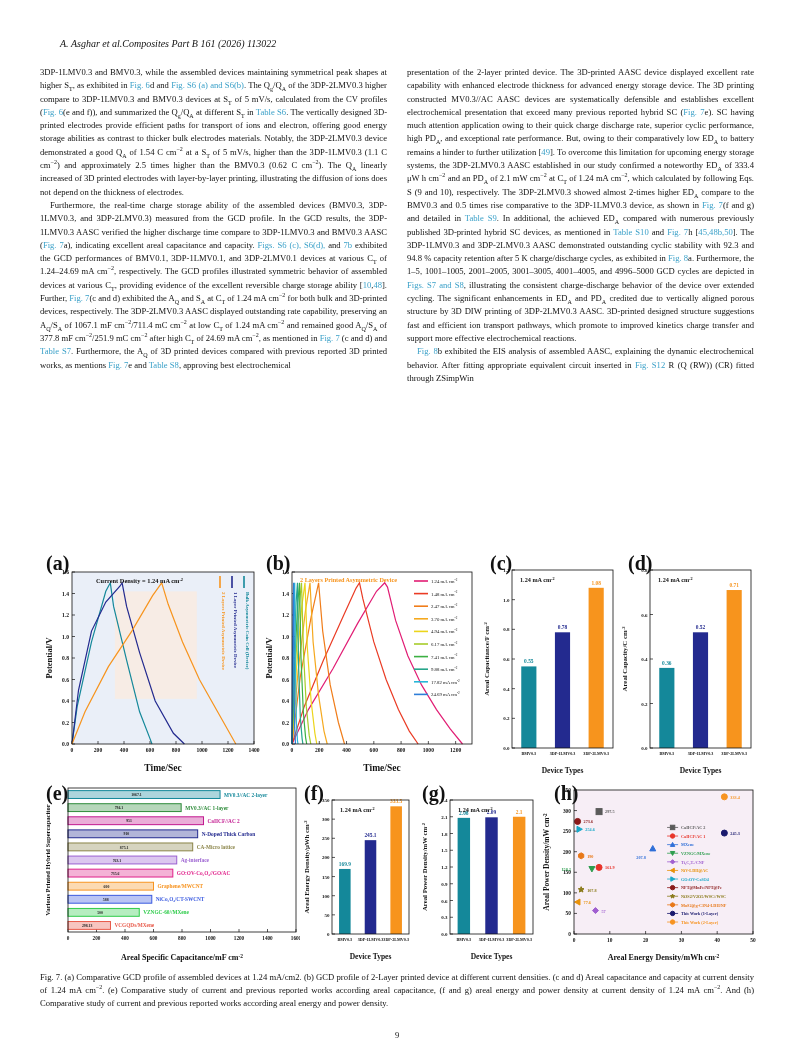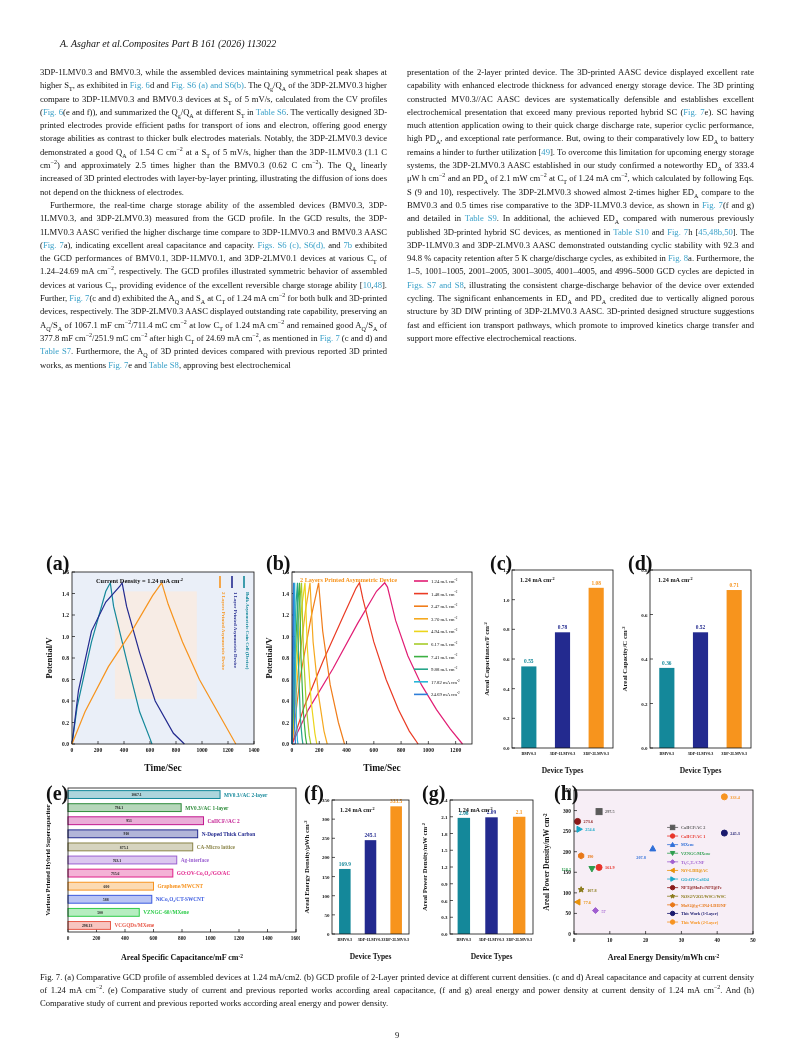--- a/index.html
+++ b/index.html
@@ -31,20 +31,21 @@
     <span>Composites Part B 161 (2026) 113022</span>
   </div>
 
   <div class="cols">
     <div class="col" id="col-left">
         <p>3DP-1LMV0.3 and BMV0.3, while the assembled devices maintaining symmetrical peak shapes at higher S<sub>T</sub>, as exhibited in <span class="cite">Fig. 6</span>d and <span class="cite">Fig. S6 (a) and S6(b)</span>. The Q<sub>g</sub>/Q<sub>A</sub> of the 3DP-2LMV0.3 higher compare to 3DP-1LMV0.3 and BMV0.3 devices at S<sub>T</sub> of 5 mV/s, calculated from the CV profiles (<span class="cite">Fig. 6</span>(e and f)), and summarized the Q<sub>g</sub>/Q<sub>A</sub> at different S<sub>T</sub> in <span class="cite">Table S6</span>. The vertically designed 3D-printed electrodes provide efficient paths for transport of ions and electron, offering good energy storage abilities as contrast to thicker bulk electrodes materials. Notably, the 3DP-2LMV0.3 device demonstrated a good Q<sub>A</sub> of 1.54 C cm<sup>−2</sup> at a S<sub>T</sub> of 5 mV/s, higher than the 3DP-1LMV0.3 (1.1 C cm<sup>−2</sup>) and approximately 2.5 times higher than the BMV0.3 (0.62 C cm<sup>−2</sup>). The Q<sub>A</sub> linearly increased of 3D printed electrodes with layer-by-layer printing, illustrating the diffusion of ions does not depend on the thickness of electrodes.</p>
         <p class="ind">Furthermore, the real-time charge storage ability of the assembled devices (BMV0.3, 3DP-1LMV0.3, and 3DP-2LMV0.3) measured from the GCD profile. In the GCD results, the 3DP-1LMV0.3 AASC verified the higher discharge time compare to 3DP-1LMV0.3 and BMV0.3 AASC (<span class="cite">Fig. 7</span>a), indicating excellent areal capacitance and capacity. <span class="cite">Figs. S6 (c), S6(d),</span> and <span class="cite">7b</span> exhibited the GCD performances of BMV0.1, 3DP-1LMV0.1, and 3DP-2LMV0.1 devices at various C<sub>T</sub> of 1.24–24.69 mA cm<sup>−2</sup>, respectively. The GCD profiles illustrated symmetric behavior of assembled devices at various C<sub>T</sub>, providing evidence of the excellent reversible charge storage ability [<span class="cite">10</span>,<span class="cite">48</span>]. Further, <span class="cite">Fig. 7</span>(c and d) exhibited the A<sub>Q</sub> and S<sub>A</sub> at C<sub>T</sub> of 1.24 mA cm<sup>−2</sup> for both bulk and 3D-printed devices, respectively. The 3DP-2LMV0.3 AASC displayed outstanding rate capability, preserving an A<sub>Q</sub>/S<sub>A</sub> of 1067.1 mF cm<sup>−2</sup>/711.4 mC cm<sup>−2</sup> at low C<sub>T</sub> of 1.24 mA cm<sup>−2</sup> and remained good A<sub>Q</sub>/S<sub>A</sub> of 377.8 mF cm<sup>−2</sup>/251.9 mC cm<sup>−2</sup> after high C<sub>T</sub> of 24.69 mA cm<sup>−2</sup>, as mentioned in <span class="cite">Fig. 7</span> (c and d) and <span class="cite">Table S7</span>. Furthermore, the A<sub>Q</sub> of 3D printed devices compared with previous reported 3D printed works, as mentions <span class="cite">Fig. 7</span>e and <span class="cite">Table S8</span>, approving best electrochemical</p>
       </div>
     <div class="col" id="col-right">
         <p>presentation of the 2-layer printed device. The 3D-printed AASC device displayed excellent rate capability with enhanced electrode thickness for advanced energy storage device. The 3D printing constructed MV0.3//AC AASC devices are systematically defensible and establishes excellent electrochemical presentation that exceed many previous reported hybrid SC (<span class="cite">Fig. 7</span>e). SC having much attention application owing to their quick charge discharge rate, superior cyclic performance, high PD<sub>A</sub>, and exceptional rate performance. But, owing to their comparatively low ED<sub>A</sub> to battery remains a hinder to further utilization [<span class="cite">49</span>]. To overcome this limitation for upcoming energy storage systems, the 3DP-2LMV0.3 AASC established in our study confirmed a noteworthy ED<sub>A</sub> of 333.4 μW h cm<sup>−2</sup> and an PD<sub>A</sub> of 2.1 mW cm<sup>−2</sup> at C<sub>T</sub> of 1.24 mA cm<sup>−2</sup>, which calculated by following Eqs. S (9 and 10), respectively. The 3DP-2LMV0.3 showed almost 2-times higher ED<sub>A</sub> compare to the BMV0.3 and 0.5 times rise comparative to the 3DP-1LMV0.3 device, as shown in <span class="cite">Fig. 7</span>(f and g) and detailed in <span class="cite">Table S9</span>. In additional, the achieved ED<sub>A</sub> compared with numerous previously published 3D-printed hybrid SC devices, as mentioned in <span class="cite">Table S10</span> and <span class="cite">Fig. 7</span>h [<span class="cite">45,48b,50</span>]. The 3DP-1LMV0.3 and 3DP-2LMV0.3 AASC demonstrated outstanding cyclic stability with 92.3 and 94.8 % capacity retention after 5 K charge/discharge cycles, as exhibited in <span class="cite">Fig. 8</span>a. Furthermore, the 1–5, 1001–1005, 2001–2005, 3001–3005, 4001–4005, and 4996–5000 GCD cycles are depicted in <span class="cite">Figs. S7 and S8</span>, illustrating the consistent charge-discharge behavior of the device over extended cycling. The significant enhancements in ED<sub>A</sub> and PD<sub>A</sub> credited due to vertically aligned porous structure by 3D DIW printing of 3DP-2LMV0.3 AASC. 3D-printed designed structure suggestions fast and efficient ion transport pathways, which promote to improved kinetics charge transfer and support more effective electrochemical reactions.</p>
+        <p class="ind"><span class="cite">Fig. 8</span>b exhibited the EIS analysis of assembled AASC, explaining the dynamic electrochemical behavior. After fitting appropriate equivalent circuit inserted in <span class="cite">Fig. S12</span> R (Q (RW)) (CR) fitted through ZSimpWin</p>
       </div>
   </div>
 
   <div class="figure">
     <div class="panel" style="left:42px;top:2px;width:220px;height:226px;">
       <span class="plabel">(a)</span>
         <svg viewBox="0 0 220 226">
           <rect x="30" y="18" width="182" height="172" fill="#eaeff8"></rect>
           <rect x="72.9" y="37.349999999999994" width="81.9" height="107.50000000000003" fill="#fcebdd" opacity="0.7"></rect>
           <line x1="30" y1="190" x2="30" y2="187" stroke="#111" stroke-width="0.7"></line>

